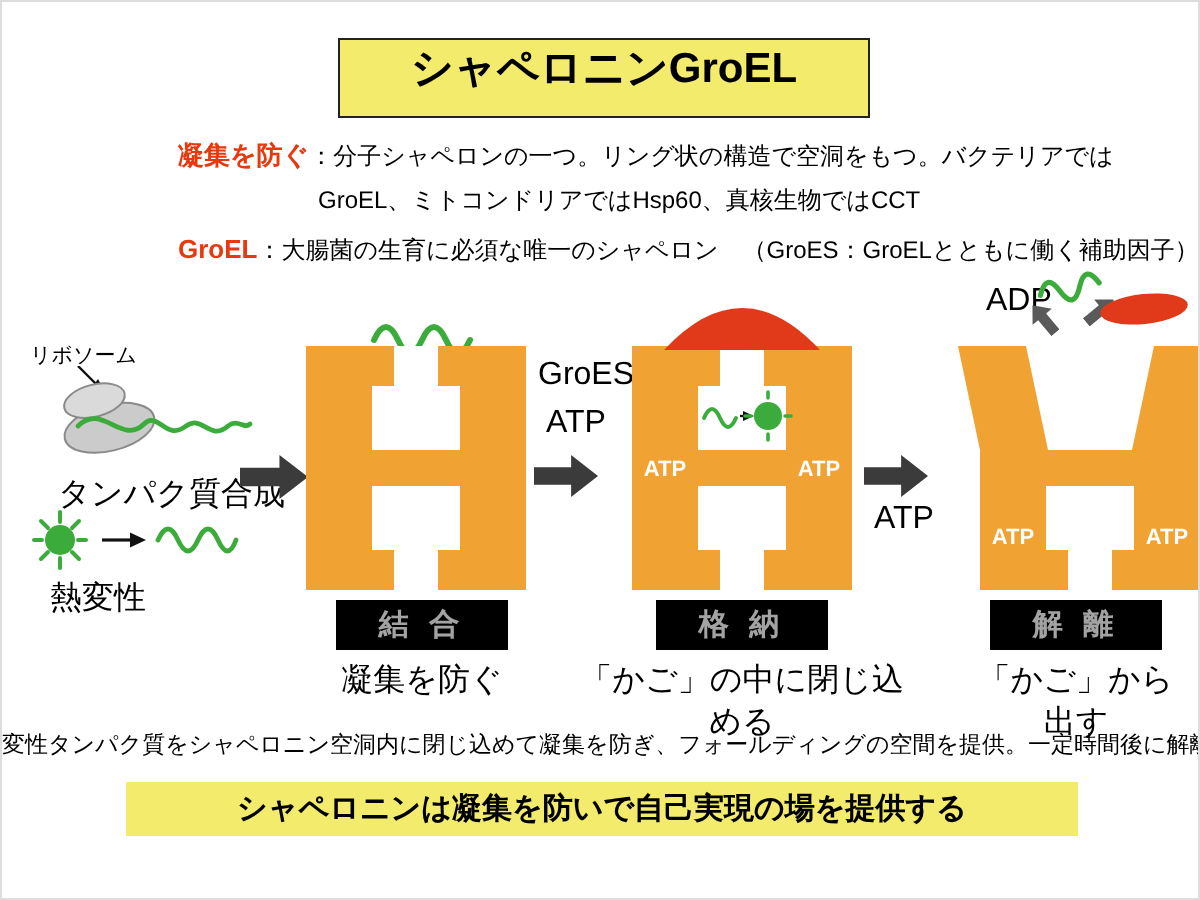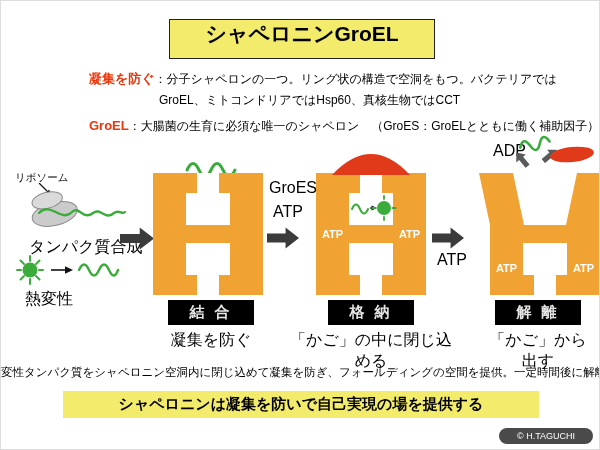--- a/index.html
+++ b/index.html
@@ -7,21 +7,21 @@
          font-family:"Liberation Sans","DejaVu Sans",sans-serif;color:#000;
          border:1px solid #ddd;box-sizing:border-box;}
   .abs{position:absolute;}
   .nowrap{white-space:nowrap;}
   .title-box{left:168px;top:18px;width:264px;height:38px;background:#F2EB6C;border:1.5px solid #222;
              display:flex;justify-content:center;font-size:21px;font-weight:bold;}
   .term{color:#E8380D;font-weight:bold;font-size:13px;}
   .deftext{font-size:12px;}
   .lbl{font-size:16px;}
   .lbl-sm{font-size:10.5px;}
-  .stage-box{background:#000;color:#e5e5e5;font-weight:bold;font-size:15px;letter-spacing:3px;
+  .stage-box{background:#000;color:#a3a3a3;font-weight:bold;font-size:15px;letter-spacing:3px;
              display:flex;align-items:center;justify-content:center;}
   .caption{font-size:16px;text-align:center;}
   .block-arrow{background:#3b3b3b;
     clip-path:polygon(0 30%,58% 30%,58% 2%,100% 50%,58% 98%,58% 70%,0 70%);}
   .rel-arrow{background:#5a5a5a;
     clip-path:polygon(0 30%,58% 30%,58% 2%,100% 50%,58% 98%,58% 70%,0 70%);}
   .groes-cap{background:#E03A1A;border-radius:50%;}
   .banner{left:62px;top:390px;width:476px;height:27px;background:#F2EB6C;
           display:flex;align-items:center;justify-content:center;font-weight:bold;font-size:15px;}
   .credit{left:498px;top:427px;width:94px;height:16px;background:#4a4a4a;color:#fff;border-radius:9px;
@@ -138,15 +138,14 @@
   <div class="abs stage-box" style="left:167px;top:299px;width:86px;height:25px;">結 合</div>
   <div class="abs stage-box" style="left:494px;top:299px;width:86px;height:25px;">解 離</div>
   <div class="abs stage-box" style="left:327px;top:299px;width:86px;height:25px;">格 納</div>
 
   <div class="abs caption" style="left:158px;top:329px;width:104px;">凝集を防ぐ</div>
   <div class="abs caption" style="left:288px;top:329px;width:164px;">「かご」の中に閉じ込める</div>
   <div class="abs caption" style="left:486px;top:329px;width:102px;">「かご」から出す</div>
 
   <div class="abs note nowrap">変性タンパク質をシャペロニン空洞内に閉じ込めて凝集を防ぎ、フォールディングの空間を提供。一定時間後に解離</div>
   <div class="abs banner">シャペロニンは凝集を防いで自己実現の場を提供する</div>
-  <div class="abs credit">© H.TAGUCHI</div>
 
 </div>
 
 </body></html>

